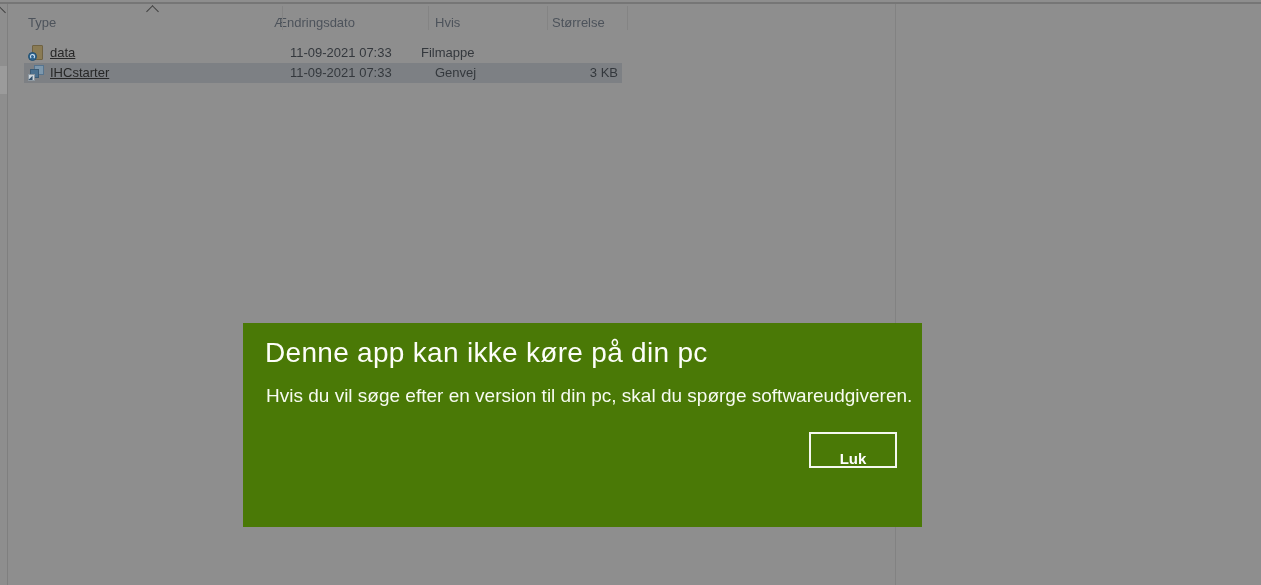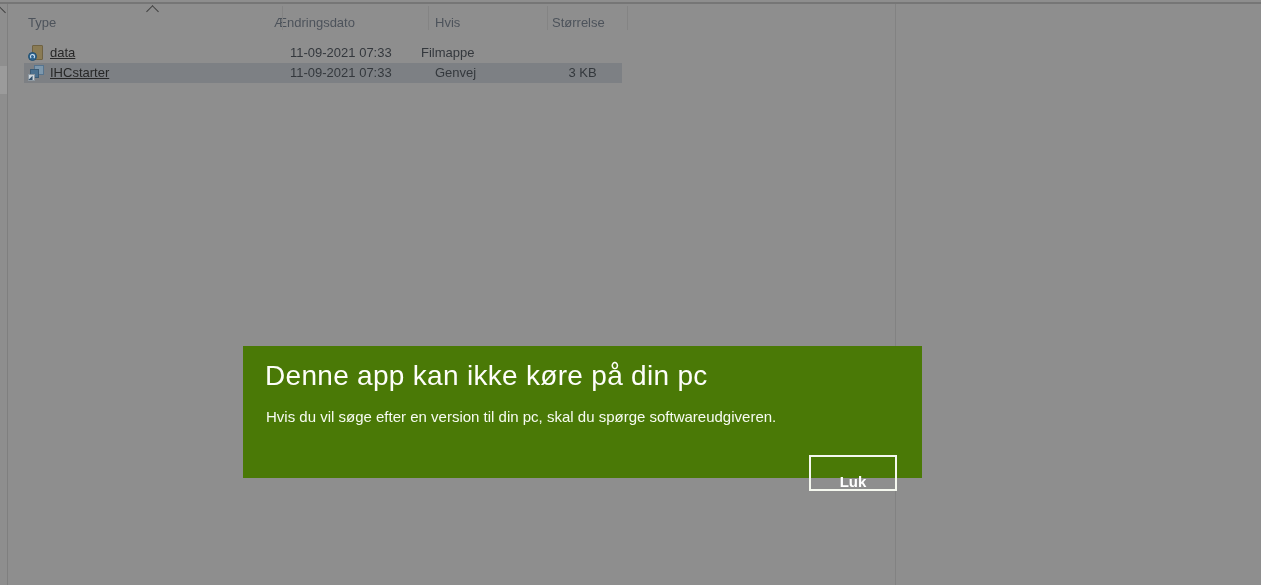--- a/index.html
+++ b/index.html
@@ -34,30 +34,30 @@
   .folder-badge i{position:absolute;left:1px;top:1px;width:5px;height:5px;border:1px solid #cfe3f2;border-radius:50%;border-bottom-color:transparent;box-sizing:border-box;display:block;}
 
   
   .sc-back{position:absolute;right:0;top:0;width:10px;height:10px;background:#7d98ad;border:1px solid #56748e;box-sizing:border-box;}
   .sc-front{position:absolute;left:2px;top:4px;width:9px;height:9px;background:#4a708f;border:1px solid #3a5a74;box-sizing:border-box;}
   .sc-badge{position:absolute;left:0;bottom:0;width:7px;height:7px;background:#ccd5dc;border:1px solid #8d98a1;box-sizing:border-box;}
   .sc-badge i{position:absolute;left:1px;top:1px;width:0;height:0;border-left:3px solid #31506b;border-top:3px solid transparent;border-bottom:3px solid transparent;transform:rotate(45deg);display:block;}
 
   
   .dialog{
-    position:absolute;left:243px;top:346px;width:679px;height:132px;
+    position:absolute;left:243px;top:323px;width:679px;height:204px;
     background:#4A7906; color:#ffffff;
   }
   .dialog-title{
     position:absolute;left:22px;top:14px;
     font-size:28px;font-weight:300;letter-spacing:0.3px;color:#fdfef9;
   }
   .dialog-message{
     position:absolute;left:23px;top:62px;
-    font-size:15px;color:#f7fbf1;
+    font-size:19px;color:#f7fbf1;
   }
   .dialog-close-btn{
     position:absolute;right:25px;top:109px;width:88px;height:29px;
     background:transparent;border:2px solid #f5f8ef;color:#ffffff;
     font-family:"Liberation Sans", sans-serif;font-size:15px;font-weight:600;
     box-sizing:border-box;padding:16px;cursor:pointer;
   }
 </style>
 </head>
 <body>
@@ -96,20 +96,20 @@
   <span class="icon16" style="left:28px;top:65px">
     <span class="sc-back"></span>
     <span class="sc-front"></span>
     <span class="sc-badge">
         <i></i>
       </span>
   </span>
   <div class="cell name" style="left:50px;top:63px">IHCstarter</div>
   <div class="cell" style="left:290px;top:63px">11-09-2021 07:33</div>
   <div class="cell" style="left:435px;top:63px">Genvej</div>
-  <div class="cell" style="left:547px;top:63px;width:71px;text-align:center">3 KB</div>
+  <div class="cell" style="left:547px;top:63px;width:71px;text-align:right">3 KB</div>
 </div>
 
 <div class="dialog">
   <div class="dialog-title">Denne app kan ikke køre på din pc</div>
   <div class="dialog-message">Hvis du vil søge efter en version til din pc, skal du spørge softwareudgiveren.</div>
   <button class="dialog-close-btn">Luk</button>
 </div>
 
 </body></html>

